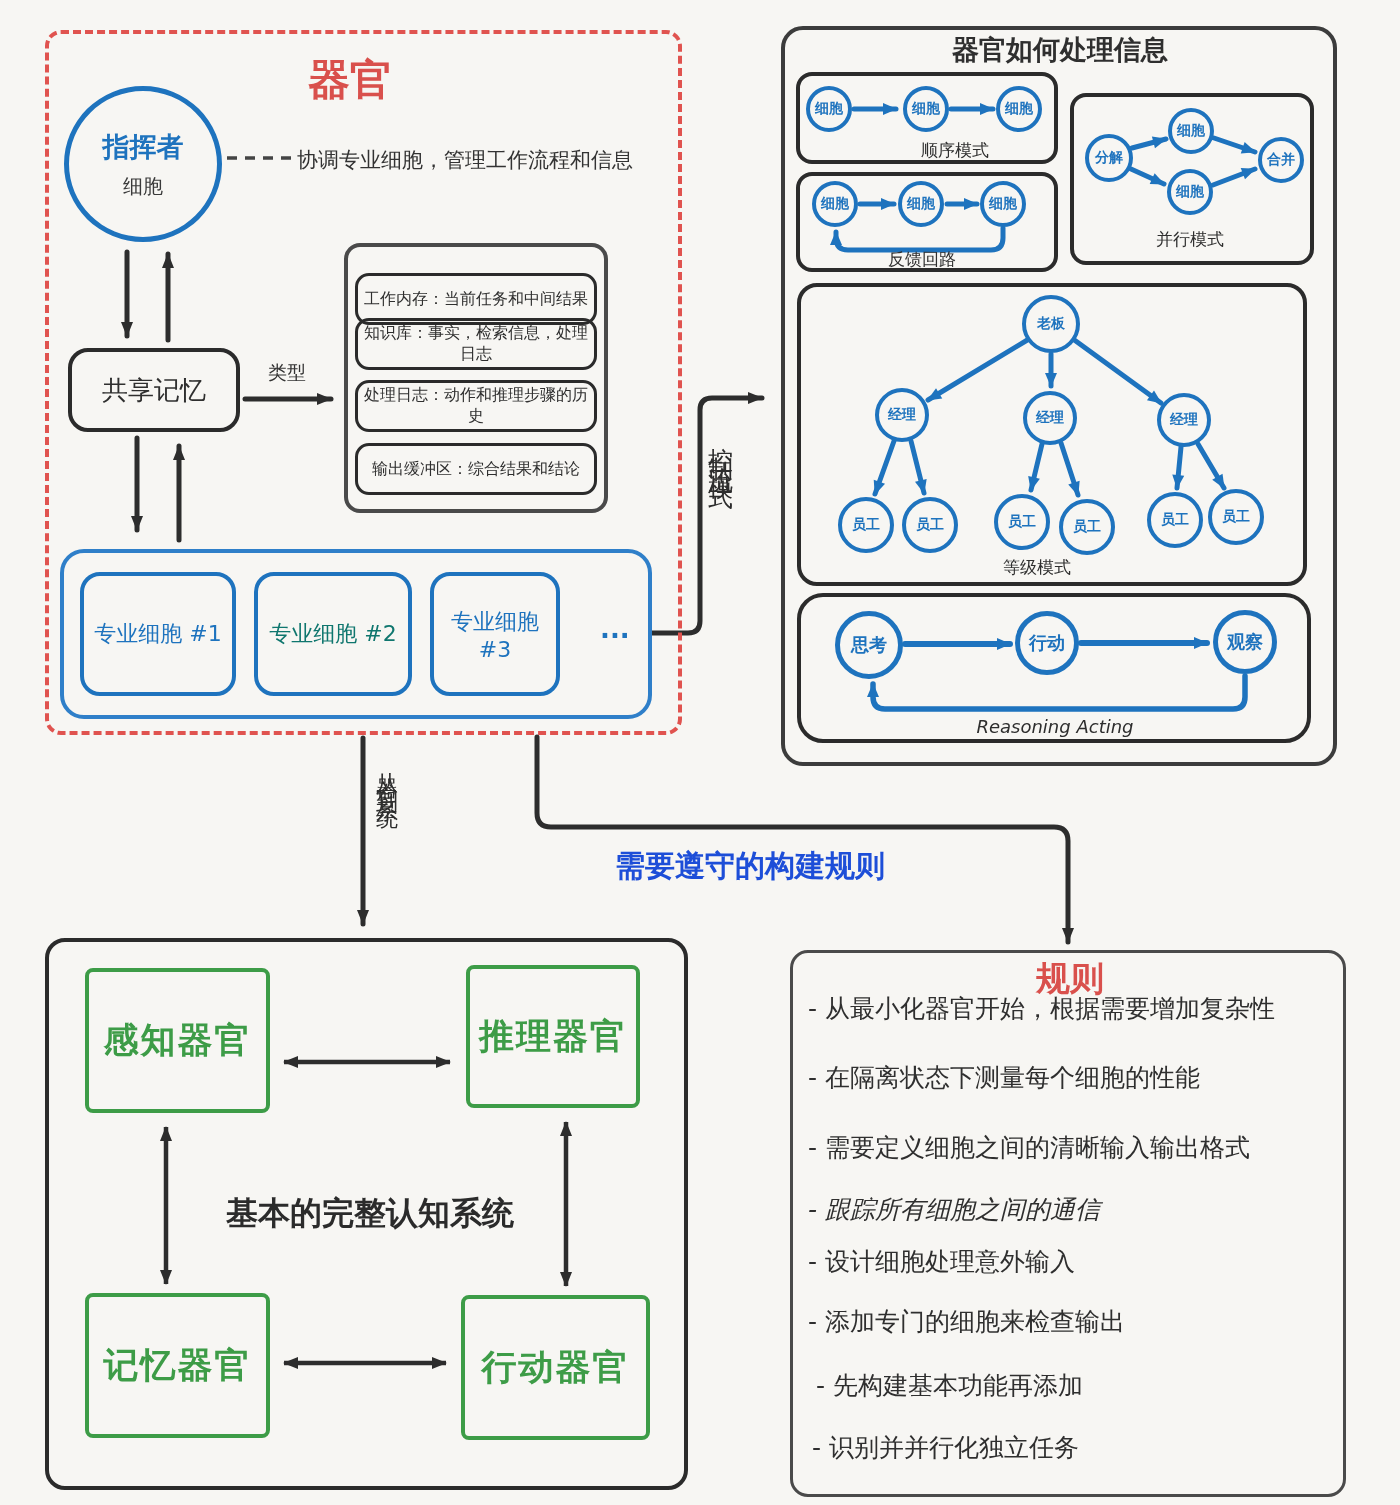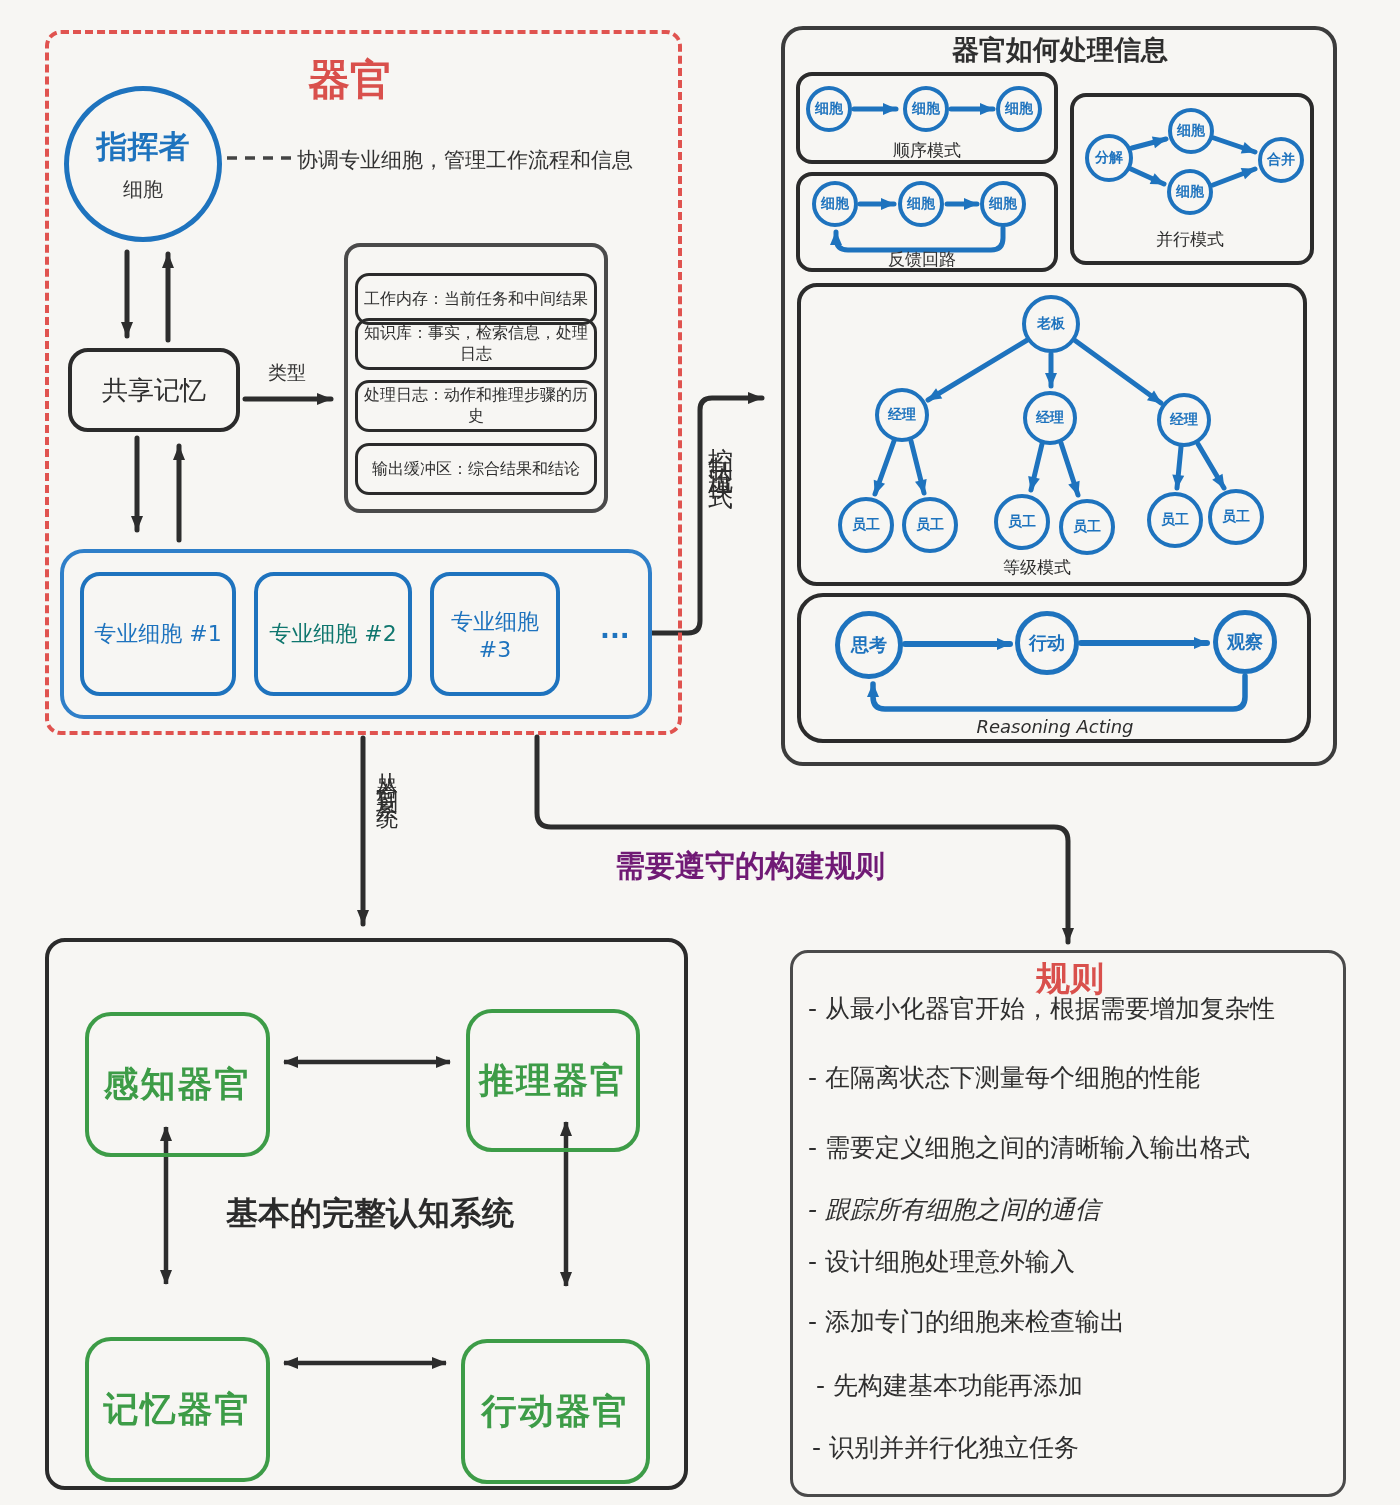--- a/index.html
+++ b/index.html
@@ -7,22 +7,22 @@
           font-family:"DejaVu Sans",sans-serif;color:#2f2f2f;}
   .abs{position:absolute;box-sizing:border-box;}
   .center{display:flex;align-items:center;justify-content:center;text-align:center;}
   .circle{border-radius:50%;background:#f7f6f3;display:flex;flex-direction:column;
           align-items:center;justify-content:center;text-align:center;}
   .blue-b{border:4px solid #1e73be;color:#1e73be;}
   .node-sm{font-size:14px;font-weight:600;}
   .sublabel{font-size:17px;color:#2f2f2f;font-weight:500;}
   .dark-box{border:4px solid #2b2b2b;border-radius:16px;background:transparent;}
   .gray-box{border:4px solid #4a4a4a;border-radius:18px;background:transparent;}
-  .green-box{border:4px solid #3d9c47;border-radius:26px;color:#3d9c47;
-             font-size:35px;font-weight:600;letter-spacing:2px;margin-top:44px;}
+  .green-box{border:4px solid #3d9c47;border-radius:8px;color:#3d9c47;
+             font-size:35px;font-weight:600;letter-spacing:2px;}
   .vtext{writing-mode:vertical-rl;text-orientation:upright;font-weight:500;}
   svg{position:absolute;left:0;top:0;}
 </style>
 </head>
 <body>
 
 <div class="canvas">
 
   <svg width="1400" height="1505" viewBox="0 0 1400 1505">
     <defs>
@@ -82,21 +82,21 @@
 
     <path d="M905,644 H1010" stroke="#1e73be" stroke-width="6" fill="none" stroke-linecap="round" marker-end="url(#mU)"></path>
     <path d="M1081,643 H1207" stroke="#1e73be" stroke-width="6" fill="none" stroke-linecap="round" marker-end="url(#mU)"></path>
     <path d="M1245,676 V697 Q1245,709 1233,709 H885 Q873,709 873,697 V684" stroke="#1e73be" stroke-width="5.5" fill="none" stroke-linecap="round" marker-end="url(#mU)"></path>
   </svg>
 
   <div class="abs" style="left:45px;top:30px;width:637px;height:705px;border:4px dashed #e0534f;border-radius:16px;"></div>
   <div class="abs center" style="left:280px;top:52px;width:140px;font-size:42px;font-weight:700;color:#d9504c;">器官</div>
 
   <div class="abs circle" style="left:64px;top:86px;width:158px;height:156px;border:5px solid #1e73be;">
-    <div style="font-size:31px;font-weight:600;color:#1e73be;">指挥者</div>
+    <div style="font-size:27px;font-weight:600;color:#1e73be;">指挥者</div>
     <div style="font-size:20px;color:#3a3a3a;margin-top:8px;">细胞</div>
   </div>
   <div class="abs" style="left:297px;top:146px;width:360px;font-size:21px;color:#333;white-space:nowrap;">协调专业细胞，管理工作流程和信息</div>
 
   <div class="abs center dark-box" style="left:68px;top:348px;width:172px;height:84px;border-radius:20px;font-size:26px;font-weight:500;">
     <span>共享记忆</span>
   </div>
   <div class="abs" style="left:268px;top:360px;font-size:19px;color:#333;">类型</div>
 
   <div class="abs gray-box" style="left:344px;top:243px;width:264px;height:270px;border-radius:16px;"></div>
@@ -106,30 +106,30 @@
   <div class="abs center dark-box" style="left:355px;top:443px;width:242px;height:52px;border-radius:14px;border-width:3.5px;font-size:16px;">输出缓冲区：综合结果和结论</div>
 
   <div class="abs" style="left:60px;top:549px;width:592px;height:170px;border:4px solid #2f7fc9;border-radius:24px;"></div>
   <div class="abs center" style="left:80px;top:572px;width:156px;height:124px;border:4px solid #1e73be;border-radius:20px;font-size:22px;font-weight:500;color:#1e73be;">专业细胞 #1</div>
   <div class="abs center" style="left:254px;top:572px;width:158px;height:124px;border:4px solid #1e73be;border-radius:20px;font-size:22px;font-weight:500;color:#0f766e;">专业细胞 #2</div>
   <div class="abs center" style="left:430px;top:572px;width:130px;height:124px;border:4px solid #1e73be;border-radius:20px;font-size:22px;font-weight:500;color:#1e73be;">专业细胞 #3</div>
   <div class="abs" style="left:600px;top:614px;font-size:26px;font-weight:700;color:#1e73be;">...</div>
 
   <div class="abs vtext" style="left:704px;top:428px;height:180px;font-size:25px;letter-spacing:9px;color:#2d2d2d;">控制流模式</div>
   <div class="abs vtext" style="left:372px;top:754px;height:190px;font-size:22px;letter-spacing:7px;color:#2d2d2d;">从器官到系统</div>
-  <div class="abs center" style="left:600px;top:846px;width:300px;font-size:30px;font-weight:700;color:#701a75;">需要遵守的构建规则</div>
+  <div class="abs center" style="left:600px;top:846px;width:300px;font-size:30px;font-weight:700;color:#1d4ed8;">需要遵守的构建规则</div>
 
   <div class="abs" style="left:781px;top:26px;width:556px;height:740px;border:4px solid #3c3c3c;border-radius:22px;"></div>
   <div class="abs center" style="left:900px;top:32px;width:320px;font-size:27px;font-weight:600;">器官如何处理信息</div>
 
   <div class="abs dark-box" style="left:796px;top:72px;width:262px;height:92px;"></div>
   <div class="abs circle blue-b node-sm" style="left:806px;top:86px;width:46px;height:46px;">细胞</div>
   <div class="abs circle blue-b node-sm" style="left:903px;top:86px;width:46px;height:46px;">细胞</div>
   <div class="abs circle blue-b node-sm" style="left:996px;top:86px;width:46px;height:46px;">细胞</div>
-  <div class="abs center sublabel" style="left:872px;top:139px;width:110px;text-align:right;">顺序模式</div>
+  <div class="abs center sublabel" style="left:900px;top:139px;width:110px;text-align:right;">顺序模式</div>
 
   <div class="abs dark-box" style="left:796px;top:172px;width:262px;height:100px;"></div>
   <div class="abs circle blue-b node-sm" style="left:812px;top:181px;width:46px;height:46px;">细胞</div>
   <div class="abs circle blue-b node-sm" style="left:898px;top:181px;width:46px;height:46px;">细胞</div>
   <div class="abs circle blue-b node-sm" style="left:980px;top:181px;width:46px;height:46px;">细胞</div>
   <div class="abs center sublabel" style="left:862px;top:248px;width:120px;">反馈回路</div>
 
   <div class="abs dark-box" style="left:1070px;top:93px;width:244px;height:172px;"></div>
   <div class="abs circle blue-b node-sm" style="left:1085px;top:134px;width:48px;height:48px;">分解</div>
   <div class="abs circle blue-b node-sm" style="left:1168px;top:108px;width:46px;height:46px;">细胞</div>

